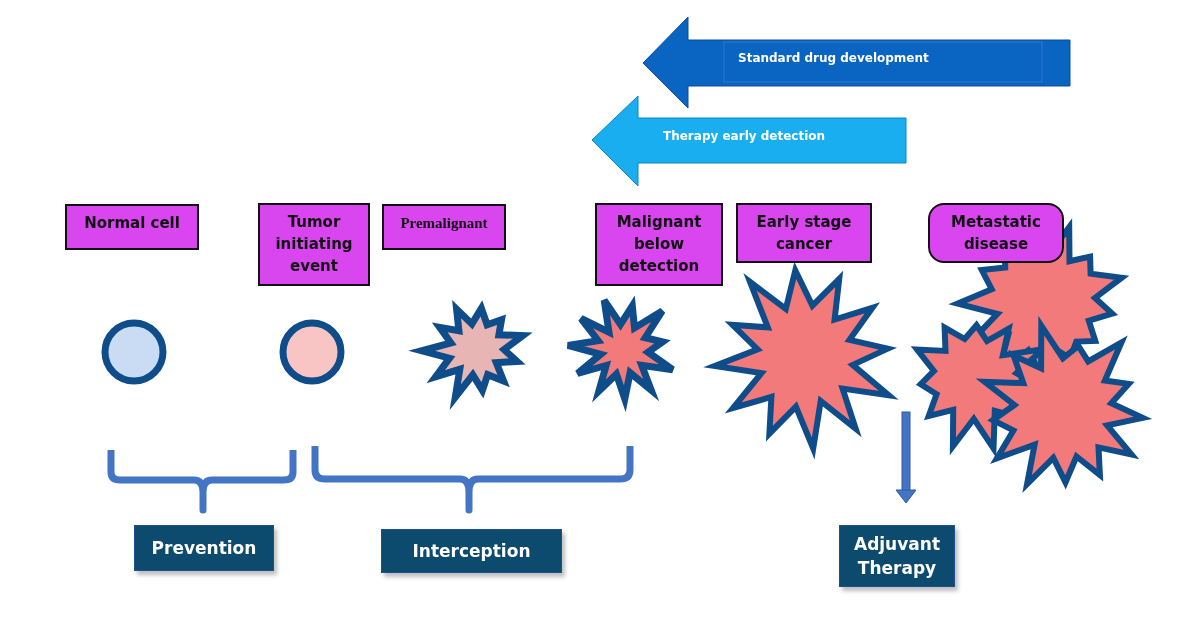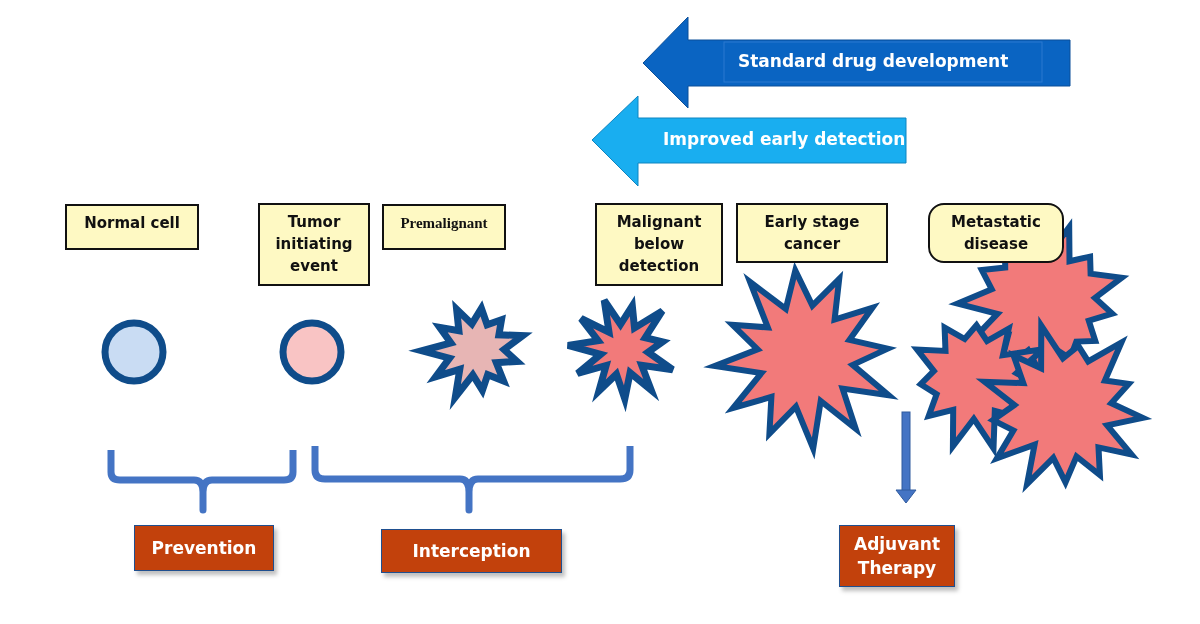--- a/index.html
+++ b/index.html
@@ -1,25 +1,25 @@
 <!DOCTYPE html>
 <html><head>
   <meta charset="utf-8">
   <style>
     html, body { margin:0; padding:0; background:#ffffff; }
     body { width:1200px; height:624px; position:relative; overflow:hidden; font-family:"Liberation Sans", sans-serif; }
     svg#diagram { position:absolute; left:0; top:0; }
-    .stage-box { position:absolute; background:#fef9c3; border:2px solid #111; box-sizing:border-box;
+    .stage-box { position:absolute; background:#d946ef; border:2px solid #111; box-sizing:border-box;
       display:flex; align-items:flex-start; justify-content:center; text-align:center;
       font-family:"DejaVu Sans", sans-serif; font-weight:bold; font-size:15px; line-height:22px; color:#111; padding-top:6px; }
-    .action-box { position:absolute; background:#c2410c; border:1.5px solid #1f4f8f; box-sizing:border-box;
+    .action-box { position:absolute; background:#0c4a6e; border:1.5px solid #1f4f8f; box-sizing:border-box;
       color:#fff; font-family:"DejaVu Sans", sans-serif; font-weight:bold; font-size:17px; line-height:24px;
       display:flex; align-items:center; justify-content:center; text-align:center;
       box-shadow:3px 4px 4px rgba(0,0,0,0.25); }
-    .arrow-label { position:absolute; color:#fff; font-family:"DejaVu Sans", sans-serif; font-weight:bold; font-size:17px; white-space:nowrap; }
+    .arrow-label { position:absolute; color:#fff; font-family:"DejaVu Sans", sans-serif; font-weight:bold; font-size:12px; white-space:nowrap; }
   </style>
 </head>
 <body>
 
 <svg id="diagram" width="1200" height="624" viewBox="0 0 1200 624">
 
   <polygon points="1070,40 1070,86 688,86 688,108 643,63 688,17 688,40" fill="#0a64c2" stroke="#0a4f99" stroke-width="1"></polygon>
   <rect x="724" y="42" width="318" height="40" fill="none" stroke="#2b78cf" stroke-width="1"></rect>
 
   <polygon points="906,118 906,163 638,163 638,186 592,140 638,96 638,118" fill="#19aef0" stroke="#0f85c0" stroke-width="1"></polygon>
@@ -36,39 +36,39 @@
     </g>
 
   <path d="M111,450 L111,472 Q111,480 120,480 L194,480 Q203,480 203,492 L203,510 L203,492 Q203,480 212,480 L284,480 Q293,480 293,472 L293,450" fill="none" stroke="#4474c4" stroke-width="7" stroke-linejoin="round"></path>
   <path d="M315,446 L315,470 Q315,479 325,479 L460,479 Q469,479 469,492 L469,510 L469,492 Q469,479 478,479 L620,479 Q630,479 630,470 L630,446" fill="none" stroke="#4474c4" stroke-width="7" stroke-linejoin="round"></path>
 
   <rect x="902" y="412" width="8" height="80" fill="#4474c4" stroke="#2f5a9e" stroke-width="1"></rect>
   <polygon points="896,490 916,490 906,503" fill="#4474c4" stroke="#2f5a9e" stroke-width="1"></polygon>
 </svg>
 
 <div class="arrow-label" style="left:738px; top:51px;">Standard drug development</div>
-<div class="arrow-label" style="left:663px; top:129px;">Improved early detection</div>
+<div class="arrow-label" style="left:663px; top:129px;">Therapy early detection</div>
 
 <div class="stage-box" style="left:65px; top:204px; width:134px; height:46px;">
     <span style="white-space:pre-line">Normal cell</span>
   </div>
 <div class="stage-box" style="left:258px; top:203px; width:112px; height:83px;">
     <span style="white-space:pre-line">Tumor
 initiating
 event</span>
   </div>
 <div class="stage-box" style="left:382px; top:204px; width:124px; height:46px;font-family:Liberation Serif, serif;">
     <span style="white-space:pre-line">Premalignant</span>
   </div>
 <div class="stage-box" style="left:563px; top:203px; width:128px; height:83px;margin-left:32px;">
     <span style="white-space:pre-line">Malignant
 below
 detection</span>
   </div>
-<div class="stage-box" style="left:736px; top:203px; width:152px; height:60px;text-align:center;">
+<div class="stage-box" style="left:736px; top:203px; width:136px; height:60px;text-align:center;">
     <span style="white-space:pre-line">Early stage
 cancer</span>
   </div>
 <div class="stage-box" style="left:928px; top:203px; width:136px; height:60px;border-radius:16px;">
     <span style="white-space:pre-line">Metastatic
 disease</span>
   </div>
 
 <div class="action-box" style="left:134px; top:525px; width:140px; height:46px;">Prevention</div>
 <div class="action-box" style="left:381px; top:529px; width:181px; height:44px;">Interception</div>

